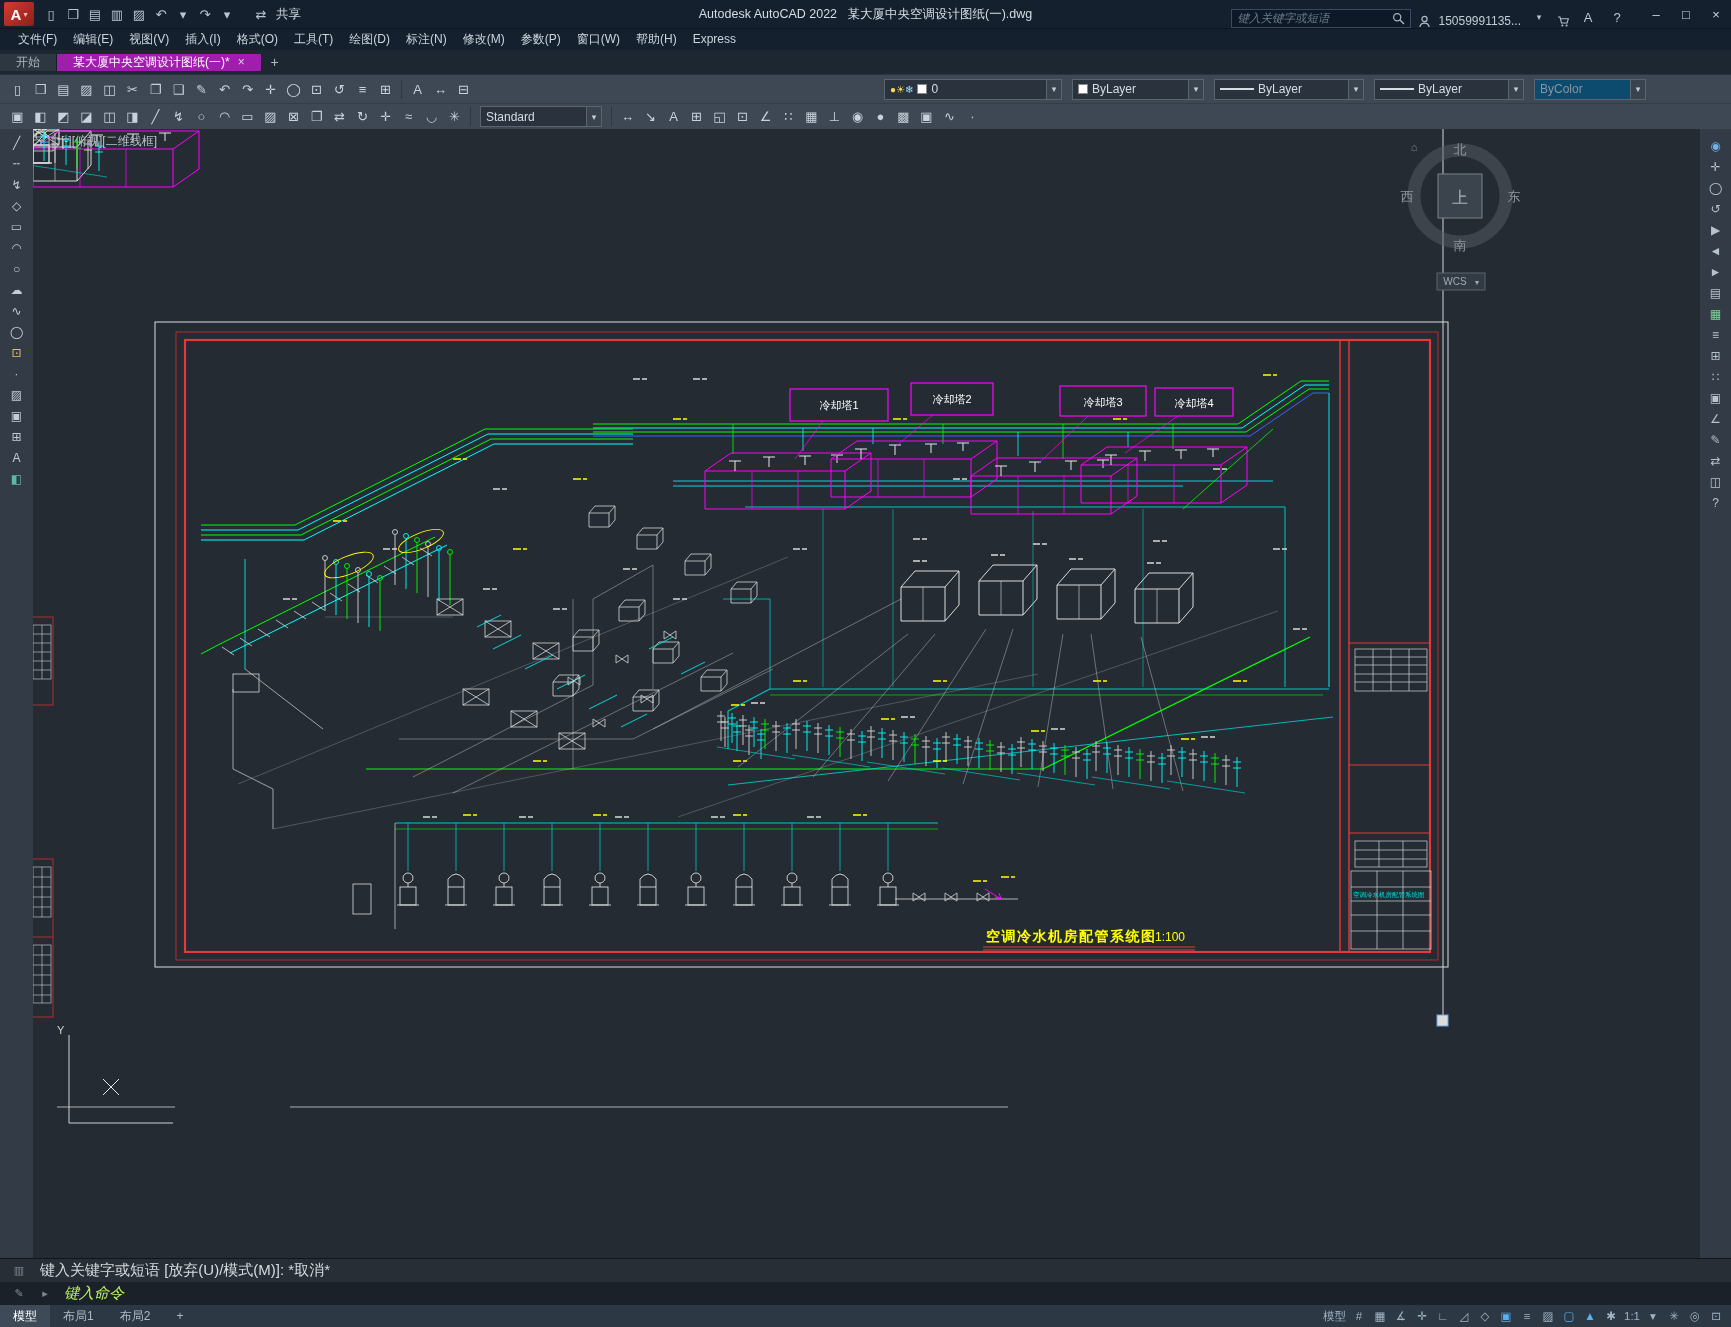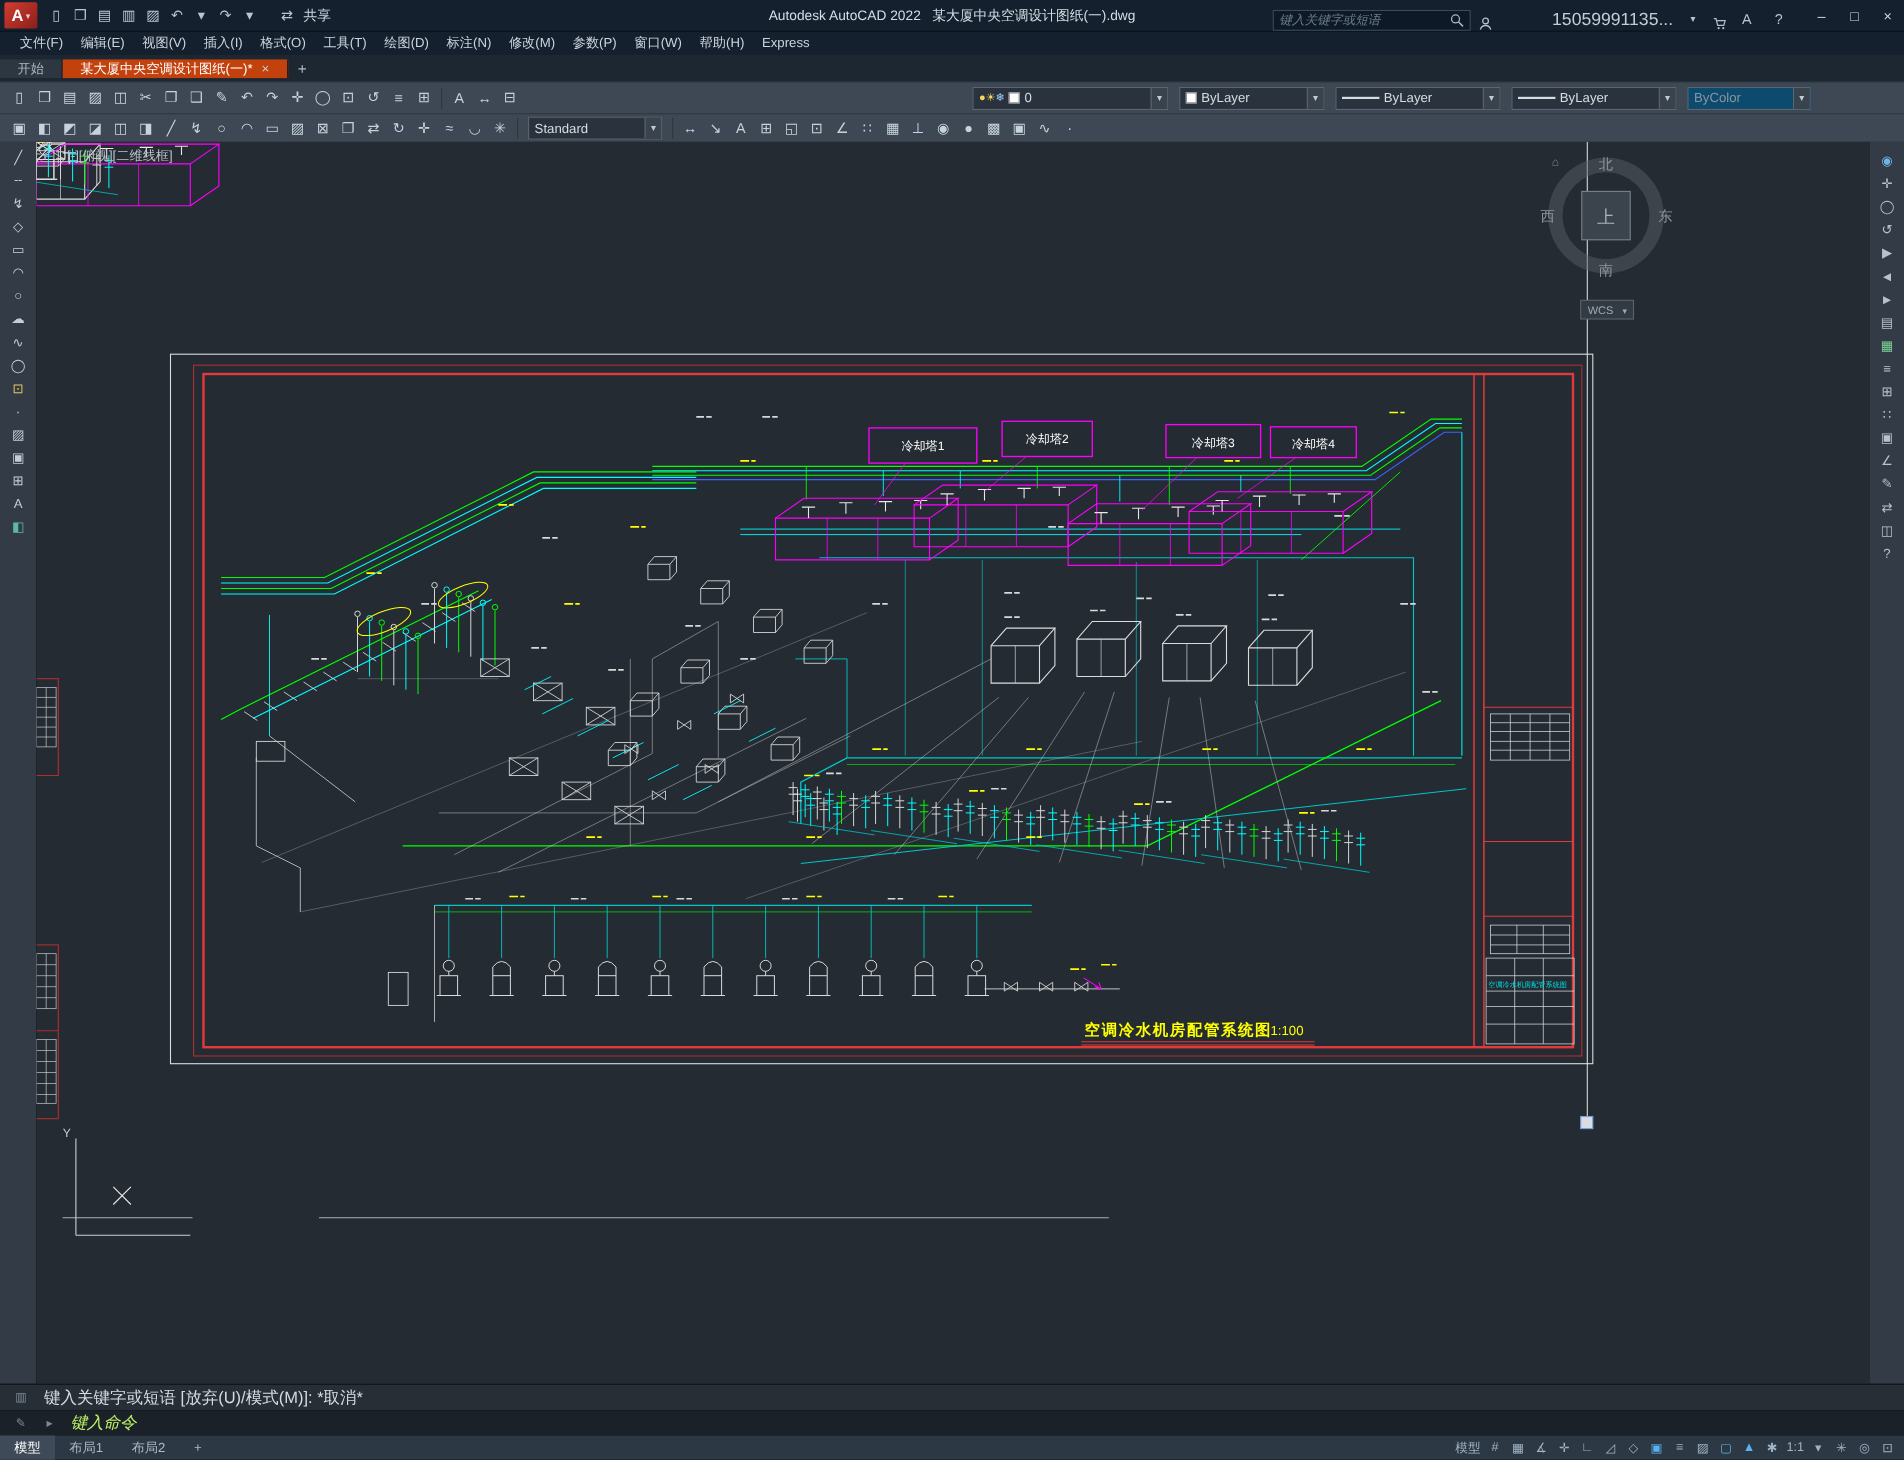--- a/index.html
+++ b/index.html
@@ -18,35 +18,35 @@
     color:#b9c6d1; font-size:13px; cursor:default; }
   .qat { display:flex; align-items:center; }
   .share-btn { display:flex; align-items:center; gap:4px; margin-left:12px; color:#cdd6de; }
   .tb-title { position:absolute; left:50%; transform:translateX(-50%); white-space:pre; color:#d5dde4; }
   .tb-right { margin-left:auto; display:flex; align-items:flex-end; gap:7px; }
   .searchbox { width:180px; height:19px; background:#0d1927; border:1px solid #3a4a5e; display:flex;
     align-items:center; padding:0 5px; gap:5px; }
   .searchbox .ghost { color:#6c7b8a; font-style:italic; font-size:11.5px; flex:1;
     white-space:nowrap; overflow:hidden; }
   .mini-svg { width:13px; height:13px; display:block; }
-  .userid { font-size:16px; color:#c3cdd6;margin-left:47px; }
+  .userid { font-size:12px; color:#c3cdd6; }
   .win-btns { display:flex; margin-left:6px; }
   .win-btns span { width:30px; height:28px; display:flex; align-items:center; justify-content:center;
     color:#cdd5dc; font-size:13px; }
 
   
   .menubar { height:22px; background:#14202e; border-top:1px solid #0b1520; display:flex;
     align-items:flex-end; padding-left:10px; flex:0 0 22px; }
   .menu-item { padding:0 8px; color:#ccd4dc; font-size:12px; line-height:22px; }
 
   
   .tabrow { height:24px; background:#1d2732; display:flex; align-items:center; flex:0 0 24px; }
   .ftab { display:flex; align-items:center; padding:0 16px; font-size:12px; color:#aab6c0;
     background:#2c3742; border-right:1px solid #141d26; gap:8px; }
-  .ftab.active { background:#c2410c; color:#fff; }
+  .ftab.active { background:#a21caf; color:#fff; }
   .ftab .close { color:#cfd6dc; font-size:12px; }
   .newtab { width:26px; display:flex; align-items:center; justify-content:center; color:#aeb9c2; font-size:14px; }
 
   
   .toolbar1, .toolbar2 { background:#3d4854; display:flex; align-items:center; padding:0 6px; }
   .toolbar1 { height:29px; border-top:1px solid #2a343e; flex:0 0 29px; padding-right:80px; }
   .toolbar2 { height:26px; border-top:1px solid #333d47; flex:0 0 26px; }
   .toolbar1 .icon-btn, .toolbar2 .icon-btn { min-width:23px; height:22px; font-size:13px; color:#c7d3dc; }
   .sep { width:1px; height:19px; background:#2d3741; margin:0 4px; flex:0 0 1px; }
   .combo { height:21px; background:#2a333d; border:1px solid #5a6570; display:flex; align-items:center;

